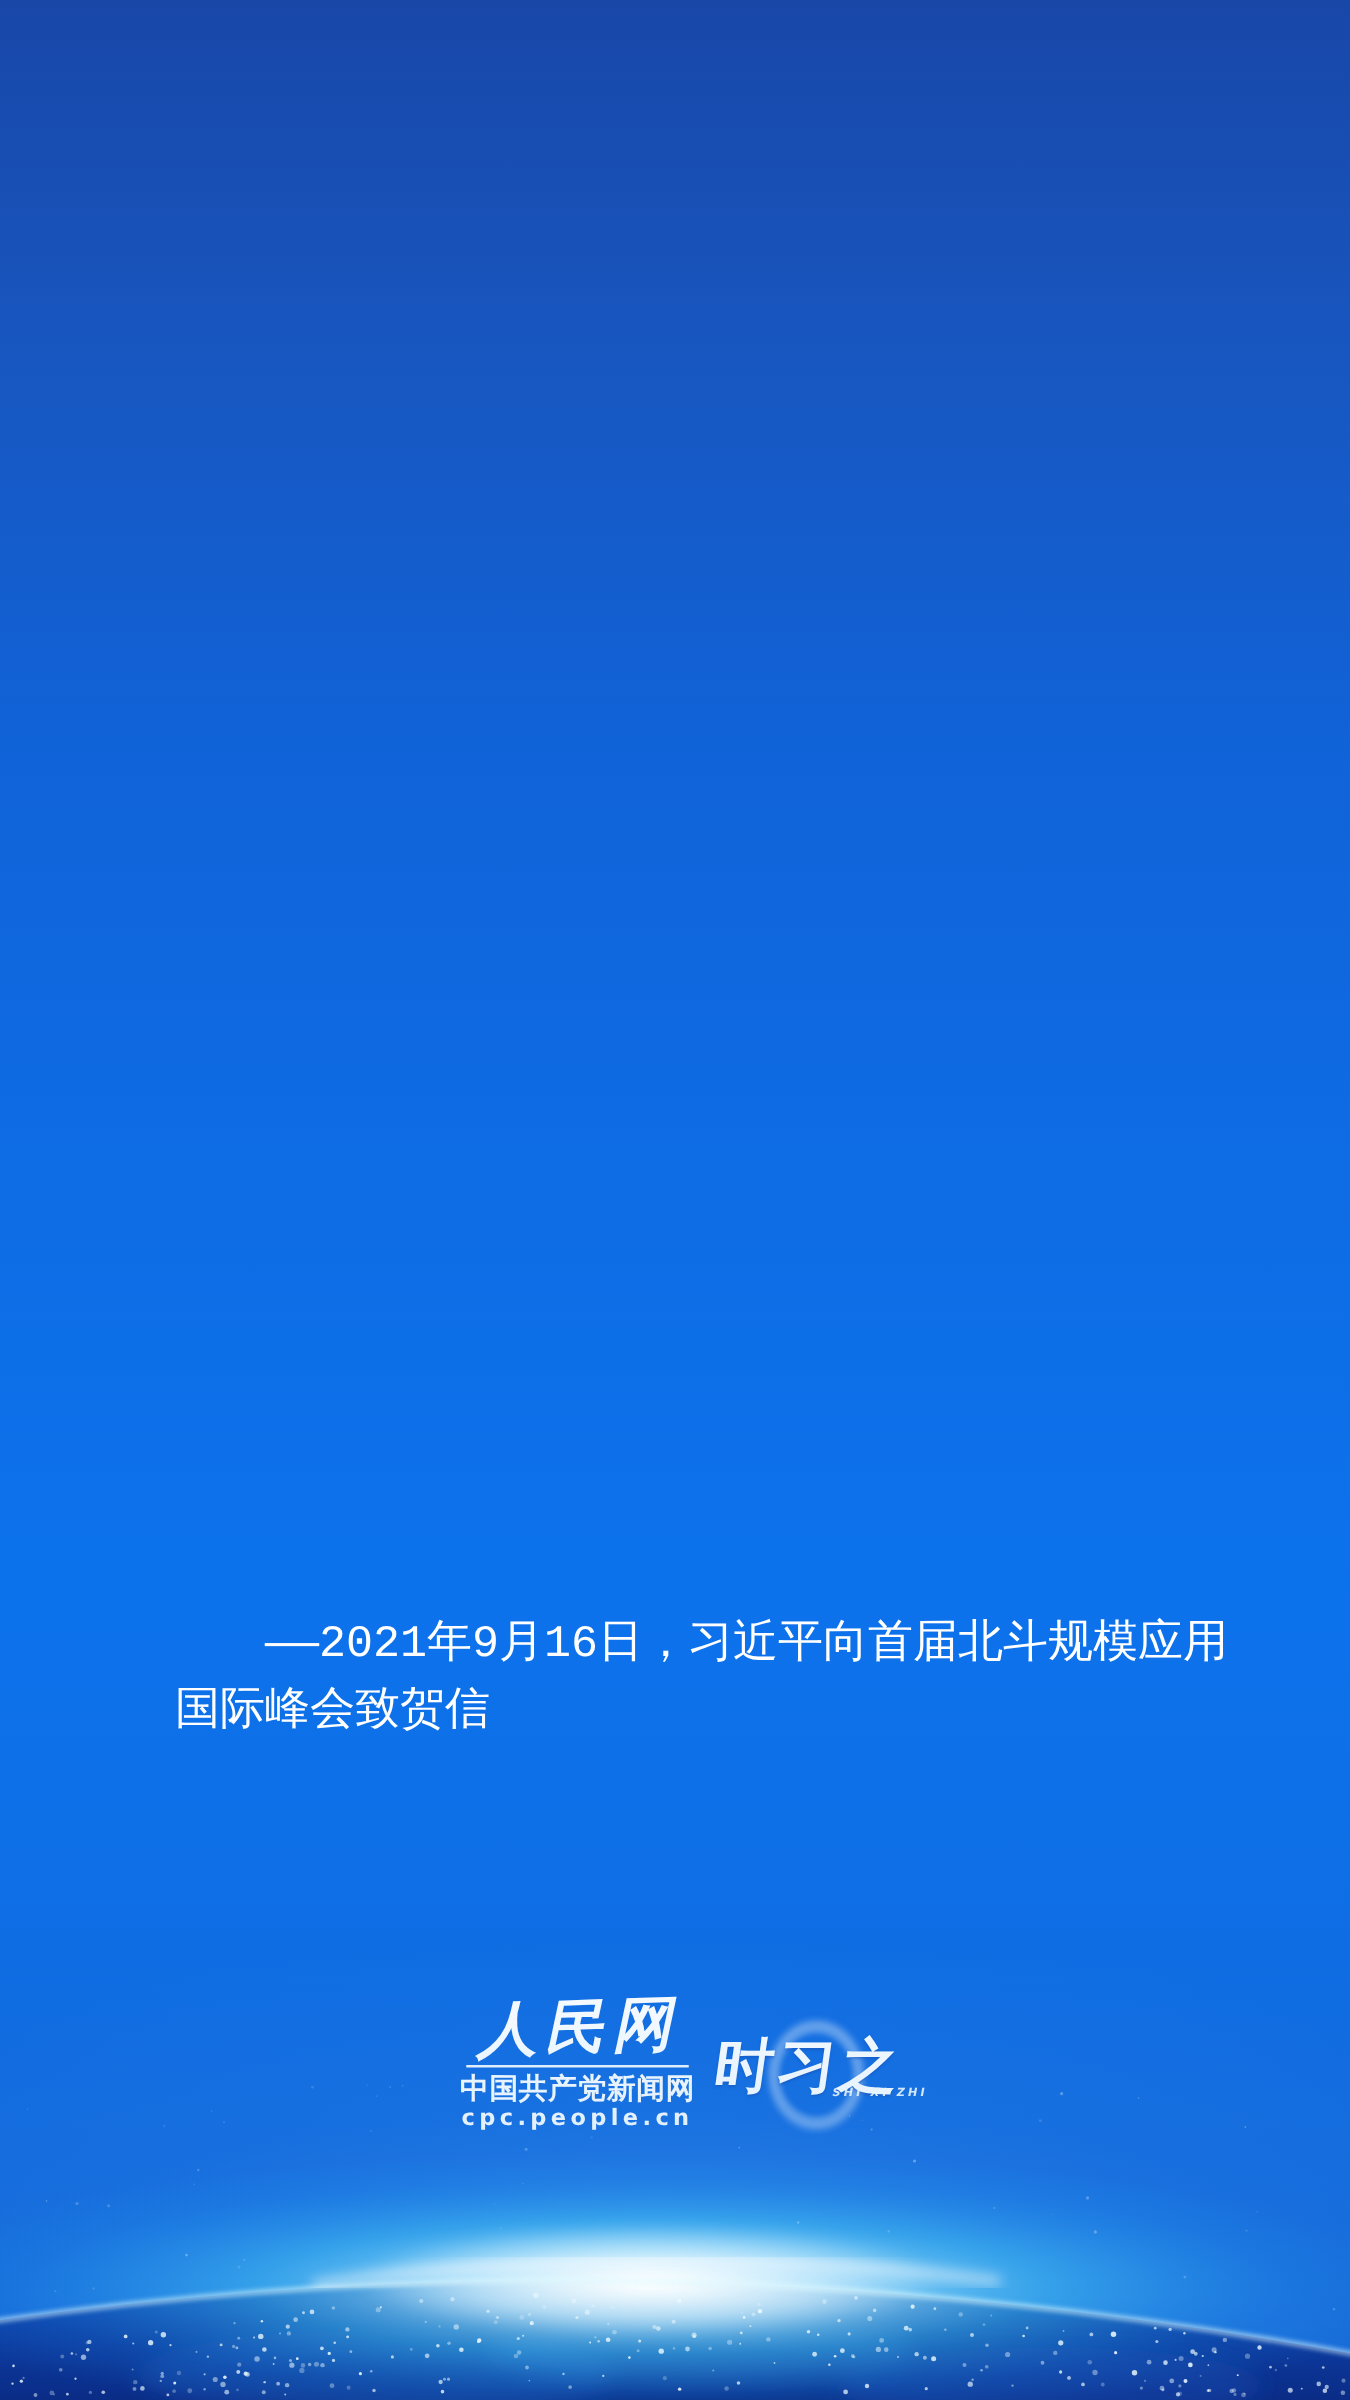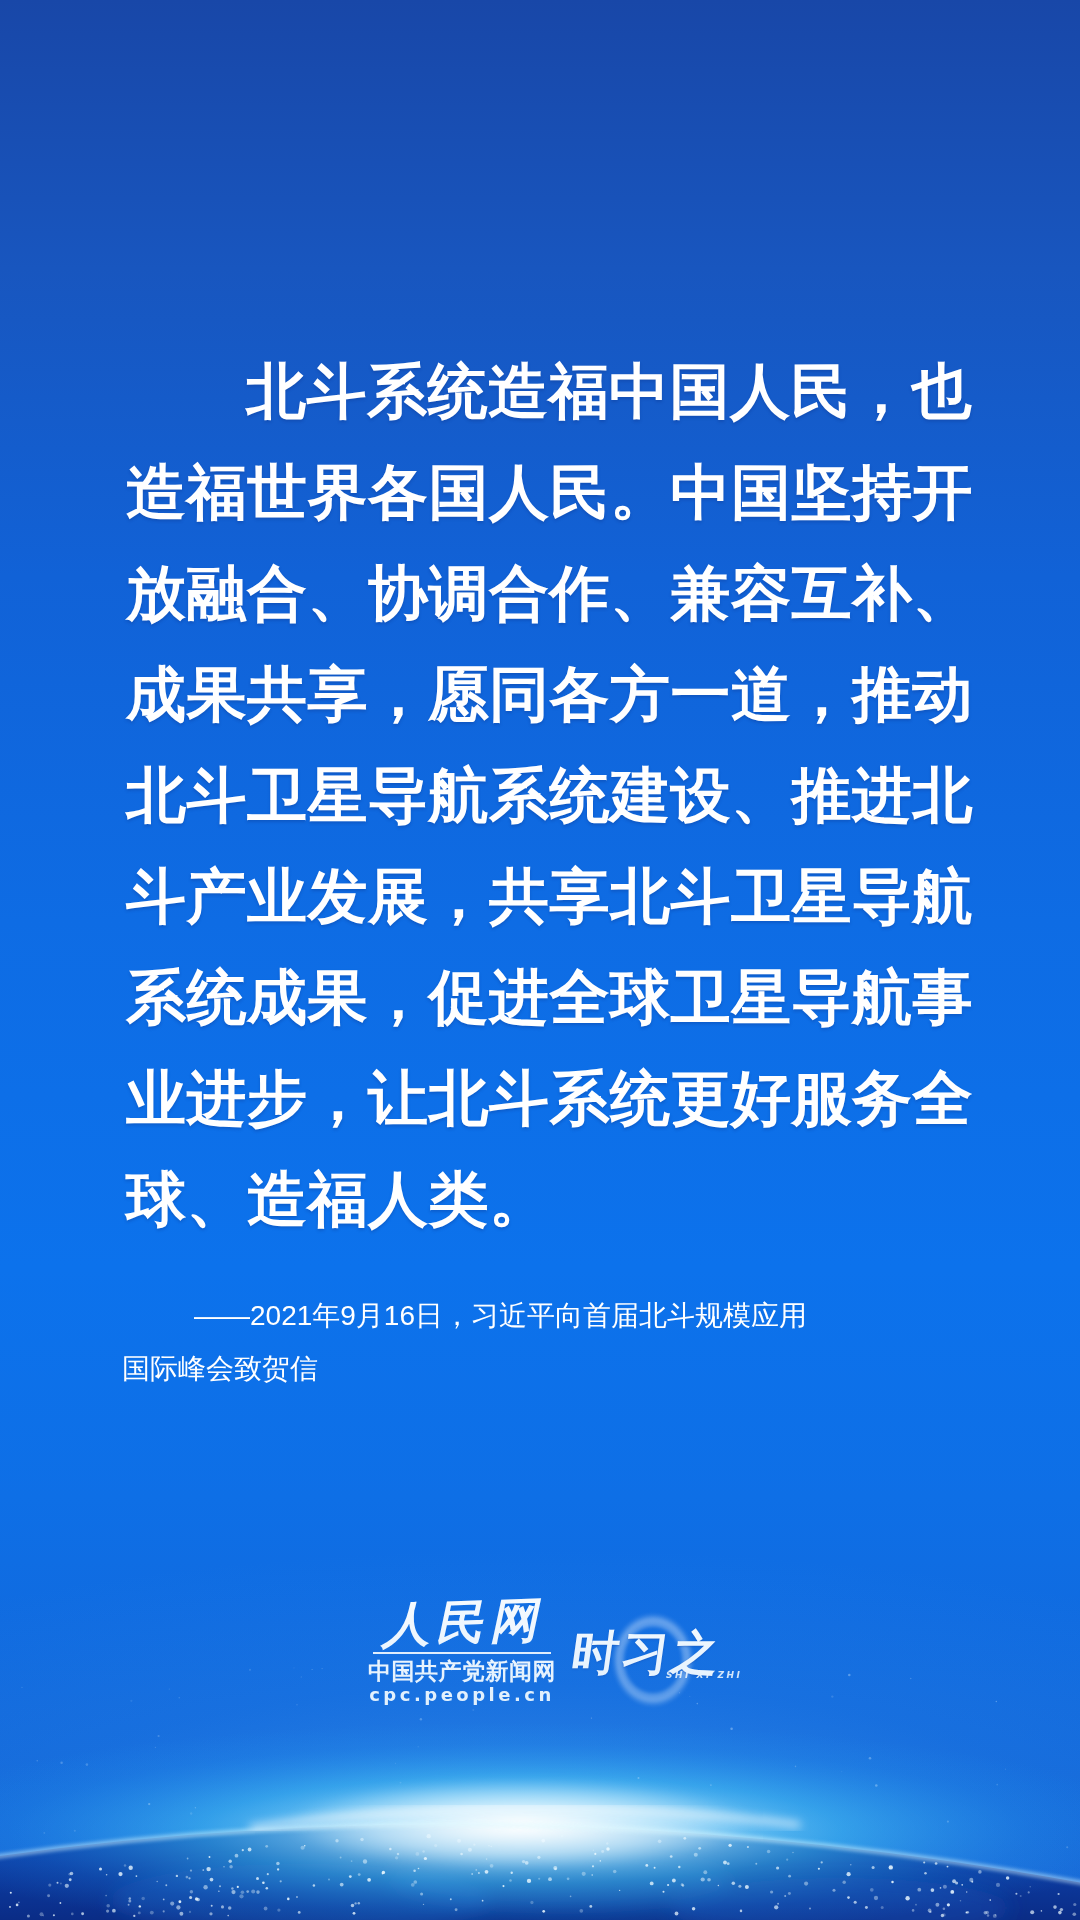--- a/index.html
+++ b/index.html
@@ -26,27 +26,27 @@
     font-weight:bold;
     font-size:60px;
     line-height:101px;
     letter-spacing:0.5px;
     white-space:pre-line;
     text-indent:120px;
     text-shadow:0 2px 3px rgba(10,40,120,0.25);
   }
   .attribution{
     position:absolute;
-    left:122px;top:1289px;width:856px;
+    left:140px;top:1289px;width:856px;
     color:#ffffff;
-    font-size:28px;
+    font-size:36px;
     line-height:53px;
     white-space:pre-line;
     text-indent:72px;
-    font-family:Liberation Sans, sans-serif;
+    font-family:Liberation Mono, monospace;
   }
   .footer{position:absolute;left:0;top:1590px;width:1080px;height:140px;}
   .people-logo{
     position:absolute;left:368px;top:4px;width:188px;
     text-align:center;color:#ffffff;
   }
   .people-script{
     font-family:"DejaVu Serif","Liberation Serif",serif;
     font-style:italic;font-weight:bold;
     font-size:48px;line-height:56px;
@@ -81,29 +81,20 @@
     font-size:9px;font-weight:bold;font-style:italic;
     letter-spacing:2.5px;opacity:0.9;white-space:nowrap;
   }
   .earth{position:absolute;left:0;top:0;width:1080px;height:1920px;pointer-events:none;}
 </style>
 </head>
 <body>
 
 <div class="poster">
 
-  <div class="quote">北斗系统造福中国人民，也
-造福世界各国人民。中国坚持开
-放融合、协调合作、兼容互补、
-成果共享，愿同各方一道，推动
-北斗卫星导航系统建设、推进北
-斗产业发展，共享北斗卫星导航
-系统成果，促进全球卫星导航事
-业进步，让北斗系统更好服务全
-球、造福人类。</div>
 
   <div class="attribution">——2021年9月16日，习近平向首届北斗规模应用
 国际峰会致贺信</div>
 
   <div class="footer">
     <div class="people-logo">
       <div class="people-script">人民网</div>
       <div class="people-rule"></div>
       <div class="people-site">中国共产党新闻网</div>
       <div class="people-url">cpc.people.cn</div>

